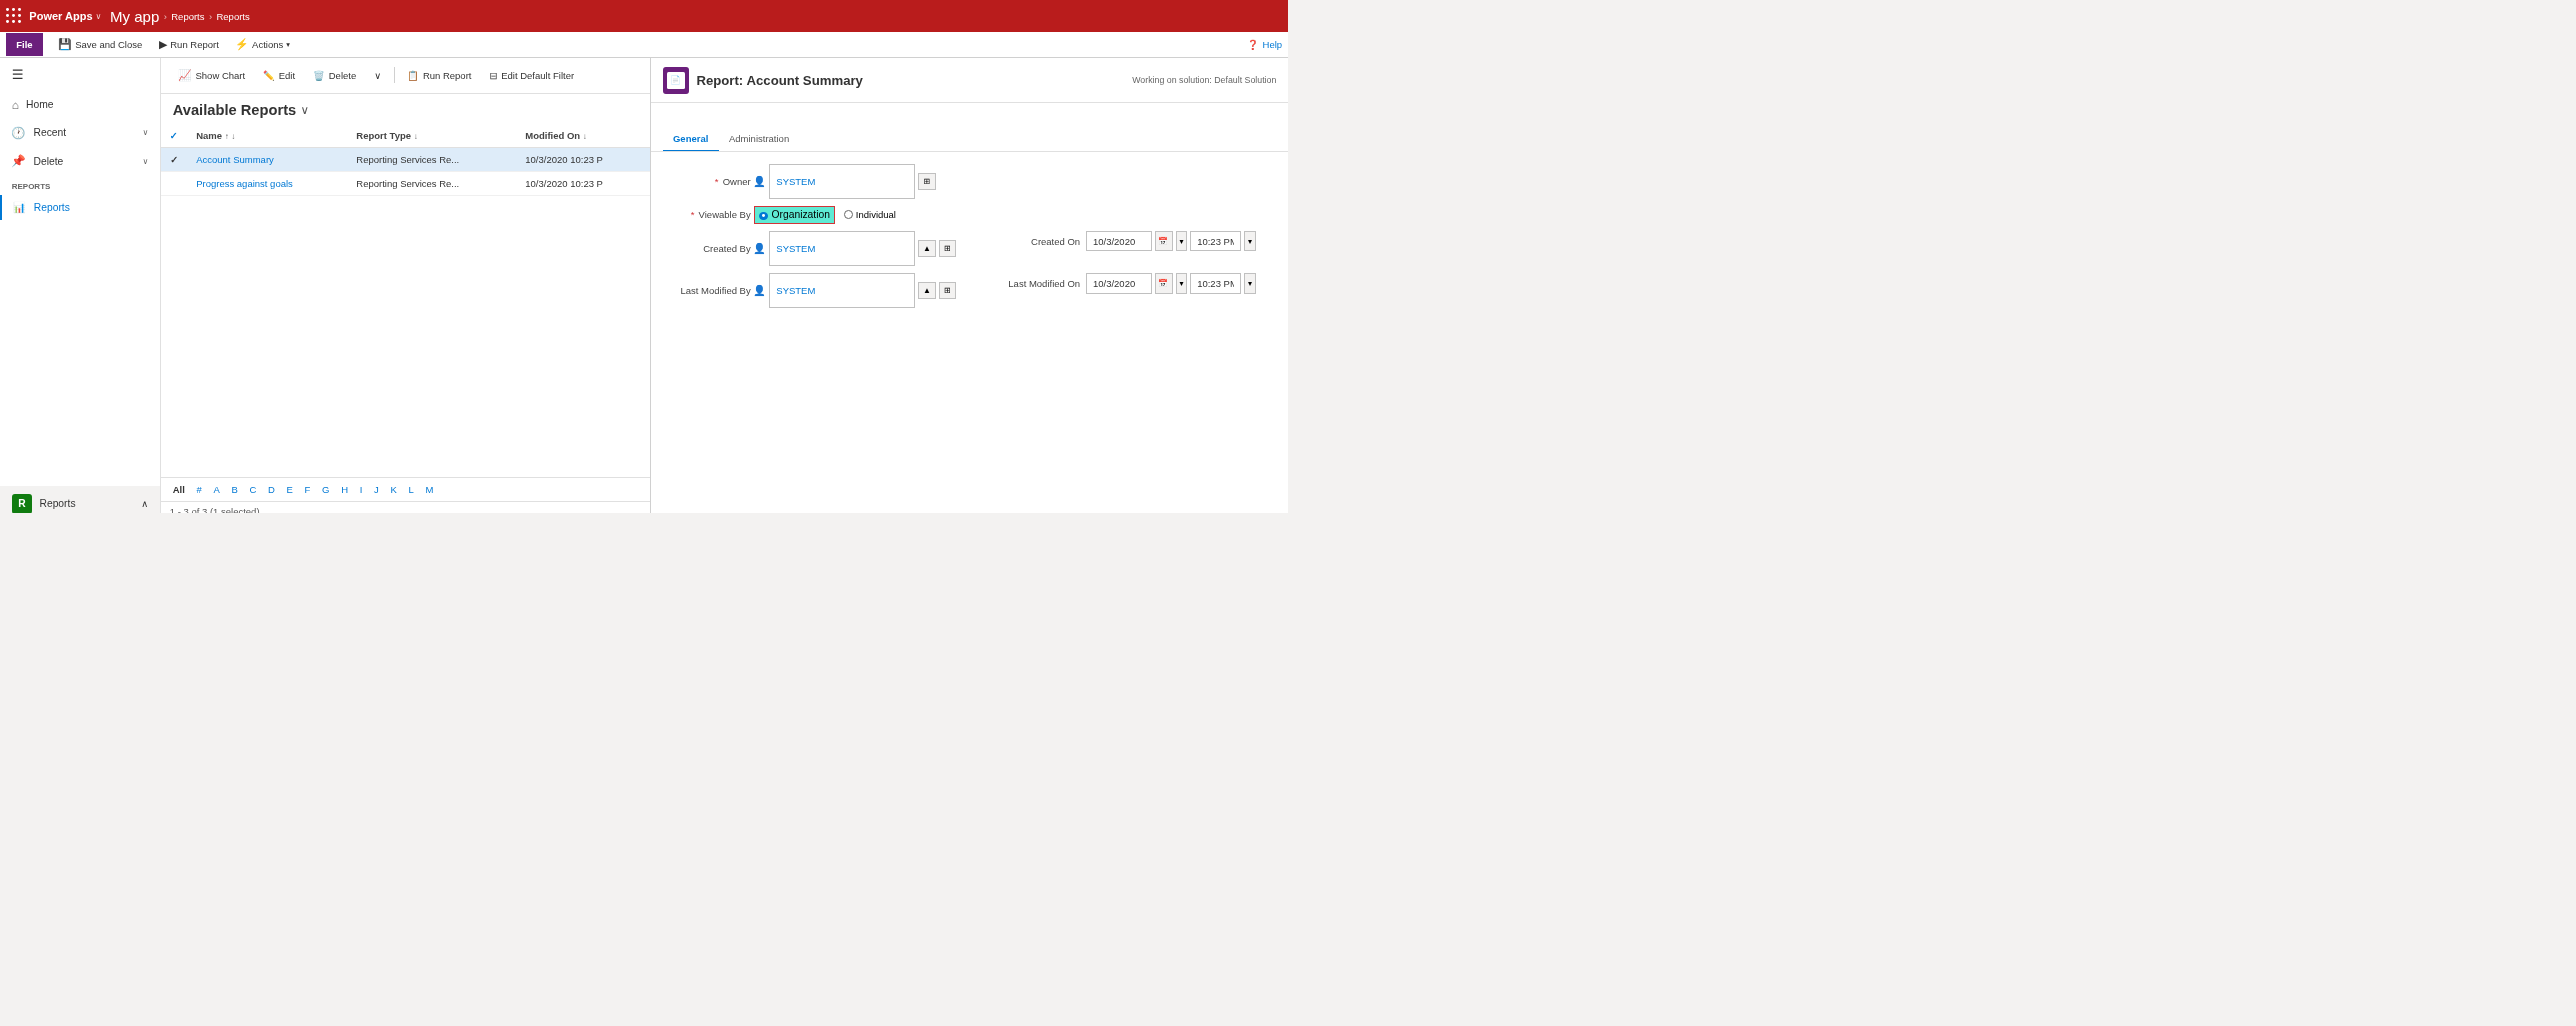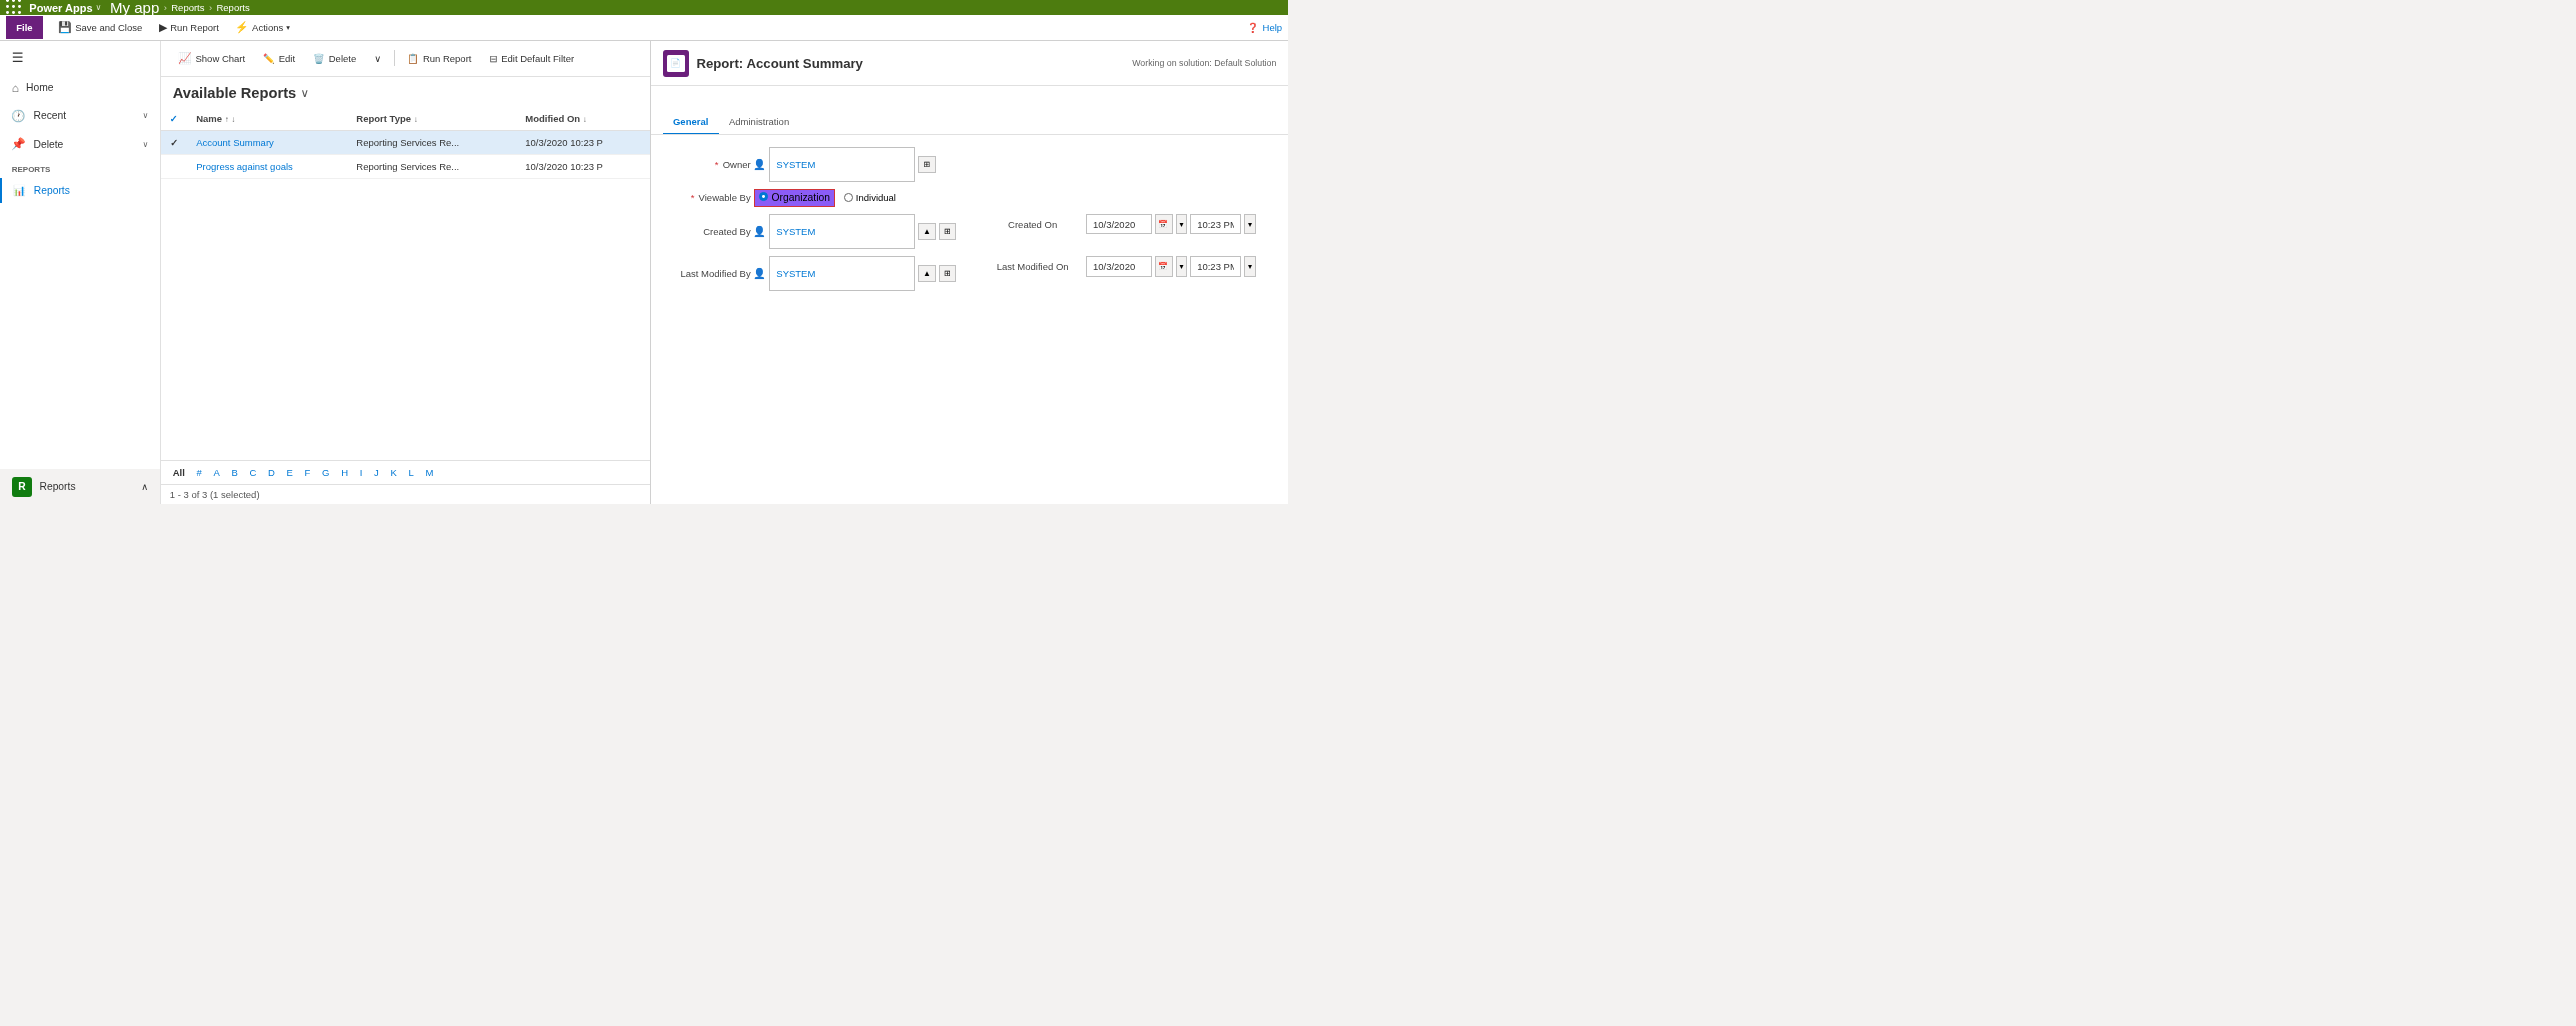--- a/index.html
+++ b/index.html
@@ -2,22 +2,22 @@
 <html style="font-size:11.7px"><head>
   <meta charset="utf-8">
   <style>
     * { box-sizing: border-box; margin: 0; padding: 0; }
     body { font-family: 'Segoe UI', Arial, sans-serif; font-size: 10.3px; background: #f3f2f1; overflow: hidden; width: 1288px; height: 513px; }
 
     
     .top-bar {
       display: flex;
       align-items: center;
-      background: #4d7c0f;
-      height: 15px;
+      background: #b91c1c;
+      height: 32px;
       padding: 0 5.9px;
       color: white;
     }
     .top-bar-dots {
       display: grid;
       grid-template-columns: repeat(3, 4.4px);
       grid-template-rows: repeat(3, 4.4px);
       gap: 1.5px;
       margin-right: 7.3px;
     }
@@ -335,23 +335,23 @@
       display: flex;
       align-items: center;
       gap: 2.9px;
       font-size: 9.5px;
       cursor: pointer;
     }
     .radio-box {
       border: 1.5px solid #d13438;
       padding: 2.2px 4.4px;
       display: flex;
-      align-items: flex-start;
+      align-items: flex-end;
       gap: 3.7px;
-      background: #8b5cf6;
+      background: #5eead4;
     }
     .radio-circle-filled {
       width: 8.8px; height: 8.8px;
       border-radius: 50%;
       border: 1.5px solid #0078d4;
       background: #0078d4;
       display: flex; align-items: center; justify-content: center;
     }
     .radio-circle-filled::after {
       content: '';
@@ -362,21 +362,21 @@
     .radio-circle-empty {
       width: 8.8px; height: 8.8px;
       border-radius: 50%;
       border: 1.5px solid #666;
       background: white;
     }
     .divider-row { display: flex; gap: 29px; }
     .left-col { flex: 1; }
     .right-col { flex: 1; }
     .right-col .form-row { gap: 5.9px; }
-    .right-col .form-label { width: 95px; text-align: center; }
+    .right-col .form-label { width: 95px; text-align: right; }
     .date-input {
       border: 0.7px solid #c0c0c0;
       padding: 2.9px 5.9px;
       font-size: 9.5px;
       height: 20.5px;
       width: 66px;
       color: #333;
       background: white;
     }
     .date-btn {

